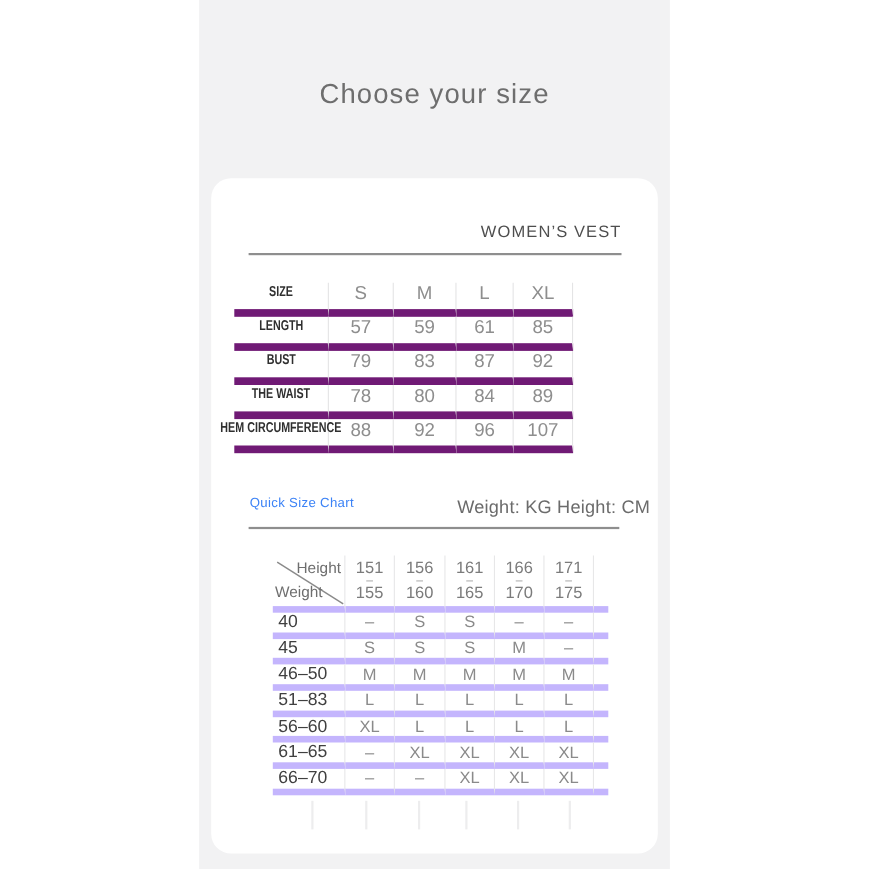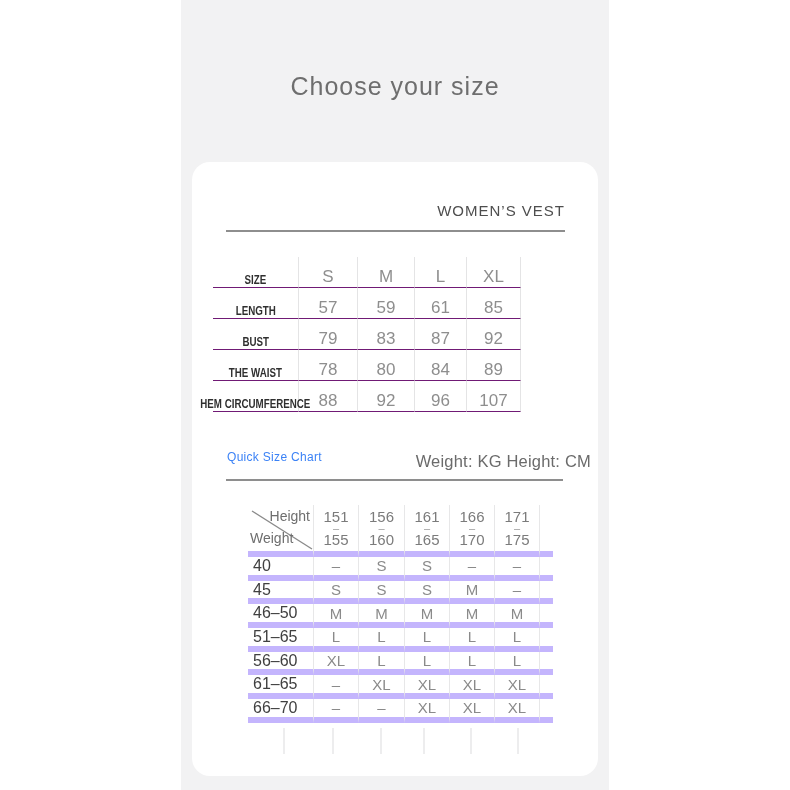--- a/index.html
+++ b/index.html
@@ -29,22 +29,22 @@
   .rule2{left:34px;top:317px;width:337px;}
 
   
   .t1{
     position:absolute;left:21px;top:95px;
     display:grid;
     grid-template-columns:86px 59px 57px 52px 54px;
     grid-auto-rows:31px;
   }
   .t1 .c{
-    display:flex;align-items:flex-end;justify-content:center;
-    border-right:1px solid #e4e4e5;border-bottom:1px solid #701a75;
+    display:flex;align-items:flex-start;justify-content:center;
+    border-right:1px solid #e4e4e5;border-bottom:7px solid #701a75;
     overflow:visible;white-space:nowrap;
   }
   .t1 .lab span{
     display:inline-block;transform:scaleX(.75);transform-origin:center;
     font-weight:700;font-size:13px;color:#2f2f2f;letter-spacing:0;
   }
   .t1 .val span{font-size:17px;color:#8e8e8e;font-weight:300;}
 
   
   .qsc-title{
@@ -264,21 +264,21 @@
           <span>M</span>
         </div>
         <div class="c2 vr rval">
           <span>M</span>
         </div>
         <div class="c2 vr rval">
           <span>M</span>
         </div>
         <div class="c2 sliver"></div>
         <div class="c2 vr rlab">
-          <span>51–65</span>
+          <span>51–83</span>
         </div>
         <div class="c2 vr rval">
           <span>L</span>
         </div>
         <div class="c2 vr rval">
           <span>L</span>
         </div>
         <div class="c2 vr rval">
           <span>L</span>
         </div>

